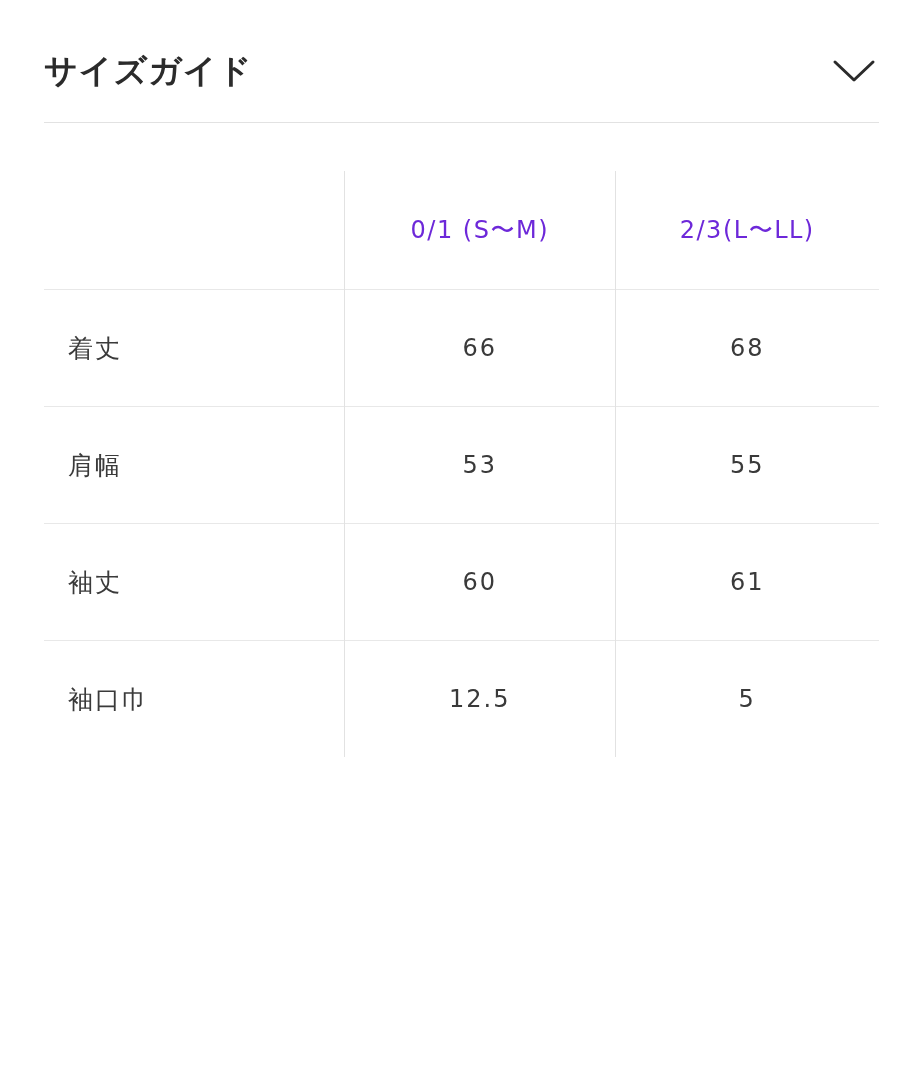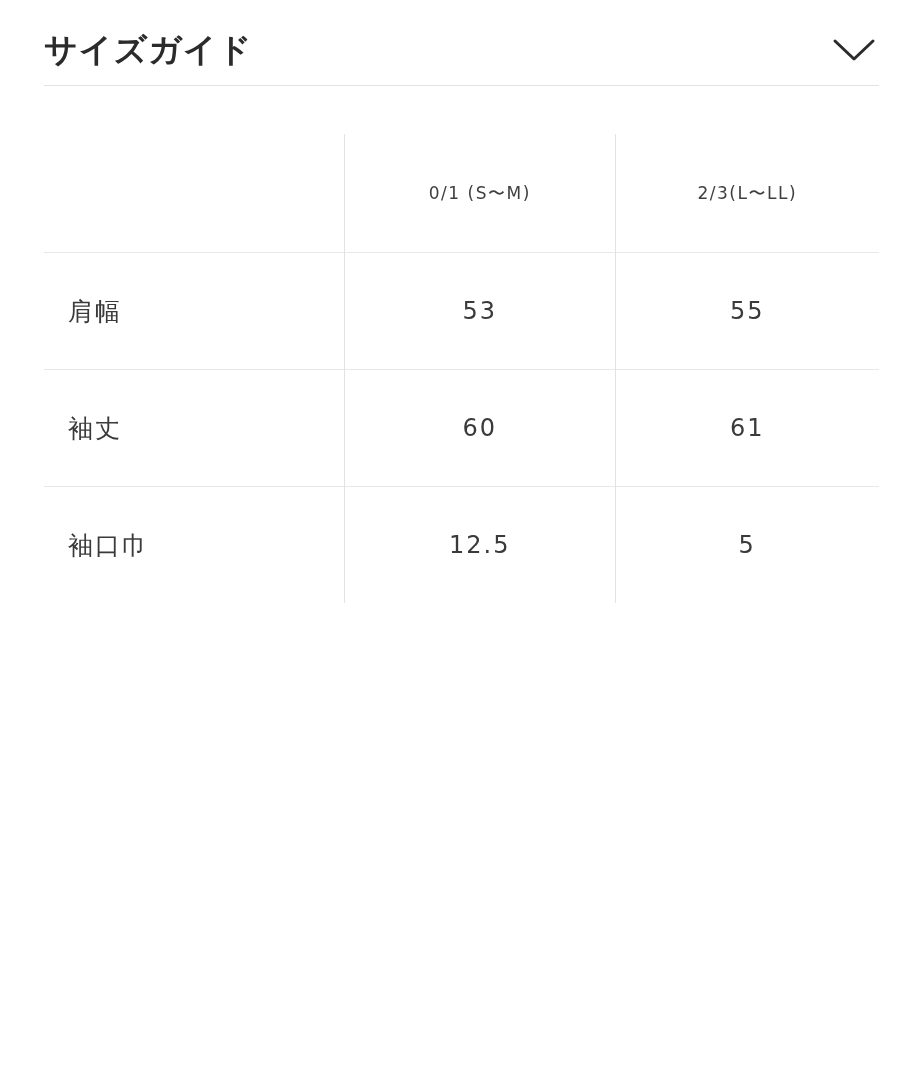--- a/index.html
+++ b/index.html
@@ -17,25 +17,26 @@
   .page {
     width: 923px;
     height: 1080px;
     position: relative;
     box-sizing: border-box;
   }
 
   
   .header {
     display: flex;
-    align-items: flex-end;
+    align-items: flex-start;
     justify-content: space-between;
     padding: 14px 42px 10px 44px;
     box-sizing: border-box;
     height: 80px;
+    margin-top: 37px;
   }
   .header-title {
     font-size: 33px;
     font-weight: bold;
     letter-spacing: 1px;
     color: #2b2b2b;
     line-height: 1.2;
     font-family: "DejaVu Sans", "Liberation Sans", sans-serif;
   }
   .chevron-btn {
@@ -71,23 +72,23 @@
   table.size-table td {
     padding: 0;
     margin: 0;
     font-weight: normal;
   }
 
   .head-row th {
     height: 118px;
     vertical-align: middle;
     text-align: center;
-    font-size: 17px;
+    font-size: 24px;
     letter-spacing: 1.5px;
-    color: #404040;
+    color: #6d28d9;
     font-family: "DejaVu Sans", "Liberation Sans", sans-serif;
   }
   .head-row th.blank { border: none; }
   .head-row th.sizecol {
     border-left: 1px solid #e2e2e2;
   }
 
   tbody tr td {
     height: 116px;
     vertical-align: middle;
@@ -136,20 +137,25 @@
       </colgroup>
       <thead>
         <tr class="head-row">
           <th class="blank"></th>
           <th class="sizecol">0/1 (S〜M)</th>
           <th class="sizecol">2/3(L〜LL)</th>
         </tr>
       </thead>
       <tbody>
         <tr>
+          <td class="label">着丈</td>
+          <td class="value">66</td>
+          <td class="value">68</td>
+        </tr>
+        <tr>
           <td class="label">肩幅</td>
           <td class="value">53</td>
           <td class="value">55</td>
         </tr>
         <tr>
           <td class="label">袖丈</td>
           <td class="value">60</td>
           <td class="value">61</td>
         </tr>
         <tr>

